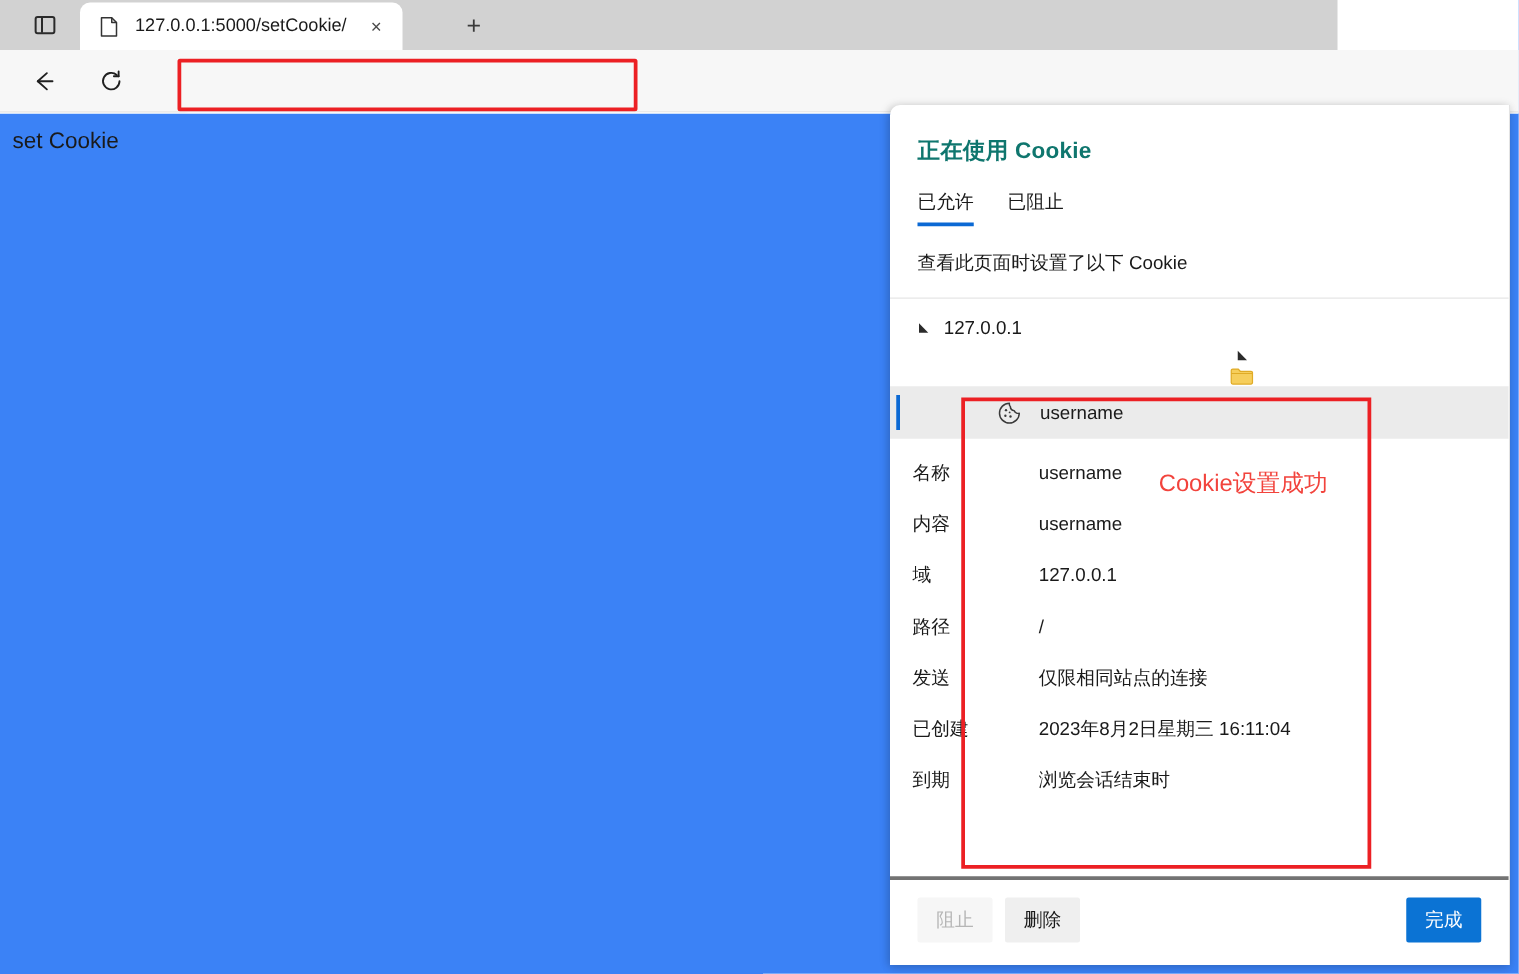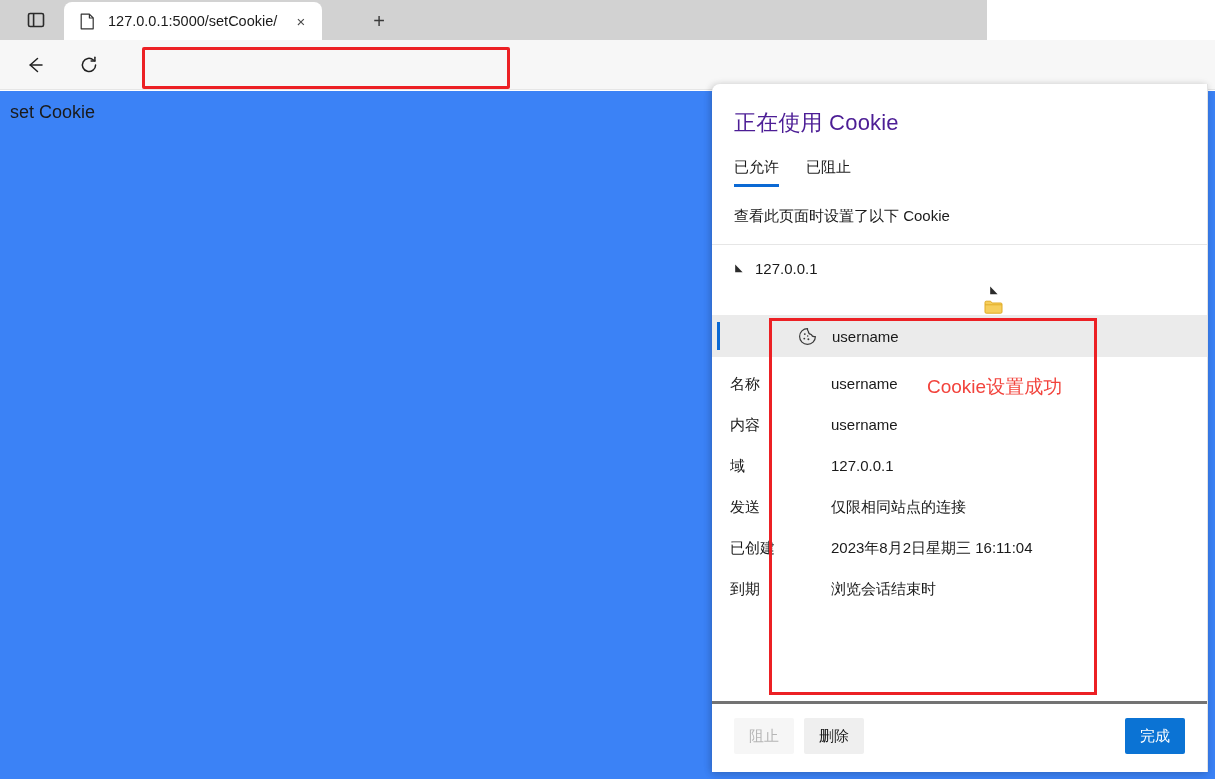--- a/index.html
+++ b/index.html
@@ -8,21 +8,21 @@
     width:1215px; height:779px;
     font-family:"Liberation Sans","DejaVu Sans",sans-serif;
     background:#ffffff;
     overflow:hidden;
     position:relative;
     -webkit-font-smoothing:antialiased;
   }
 
   
   .browser-chrome {
-    position:absolute; left:0; top:0; width:987px; height:40px;
+    position:absolute; left:0; top:0; width:1070px; height:40px;
     background:#d2d2d2;
   }
   .tab-search-btn {
     position:absolute; left:10px; top:4px; width:52px; height:32px;
     display:flex; align-items:center; justify-content:center;
     border-radius:4px; cursor:pointer;
   }
   .tab {
     position:absolute; left:64px; top:2px; width:258px; height:38px;
     background:#ffffff;
@@ -115,21 +115,21 @@
     box-shadow:-2px 0 7px rgba(0,0,0,0.13), 0 3px 8px rgba(0,0,0,0.12);
     border-right:1px solid #e3e3e3;
     display:flex; flex-direction:column;
     overflow:hidden;
   }
   .dlg-header {
     padding:24px 22px 0 22px;
     flex:0 0 auto;
   }
   .dlg-title {
-    font-size:22px; font-weight:normal; color:#4c1d95;
+    font-size:18px; font-weight:bold; color:#0f766e;
     letter-spacing:0.2px;
   }
   .dlg-tabs {
     display:flex; margin-top:20px; gap:27px;
   }
   .dlg-tab {
     font-size:15px; color:#1a1a1a;
     padding-bottom:7px;
     cursor:pointer;
     border-bottom:3px solid transparent;
@@ -360,20 +360,24 @@
     </div>
     <div class="detail-row">
       <span class="detail-label">内容</span>
       <span class="detail-value">username</span>
     </div>
     <div class="detail-row">
       <span class="detail-label">域</span>
       <span class="detail-value">127.0.0.1</span>
     </div>
     <div class="detail-row">
+      <span class="detail-label">路径</span>
+      <span class="detail-value">/</span>
+    </div>
+    <div class="detail-row">
       <span class="detail-label">发送</span>
       <span class="detail-value">仅限相同站点的连接</span>
     </div>
     <div class="detail-row">
       <span class="detail-label">已创建</span>
       <span class="detail-value">2023年8月2日星期三 16:11:04</span>
     </div>
     <div class="detail-row">
       <span class="detail-label">到期</span>
       <span class="detail-value">浏览会话结束时</span>

